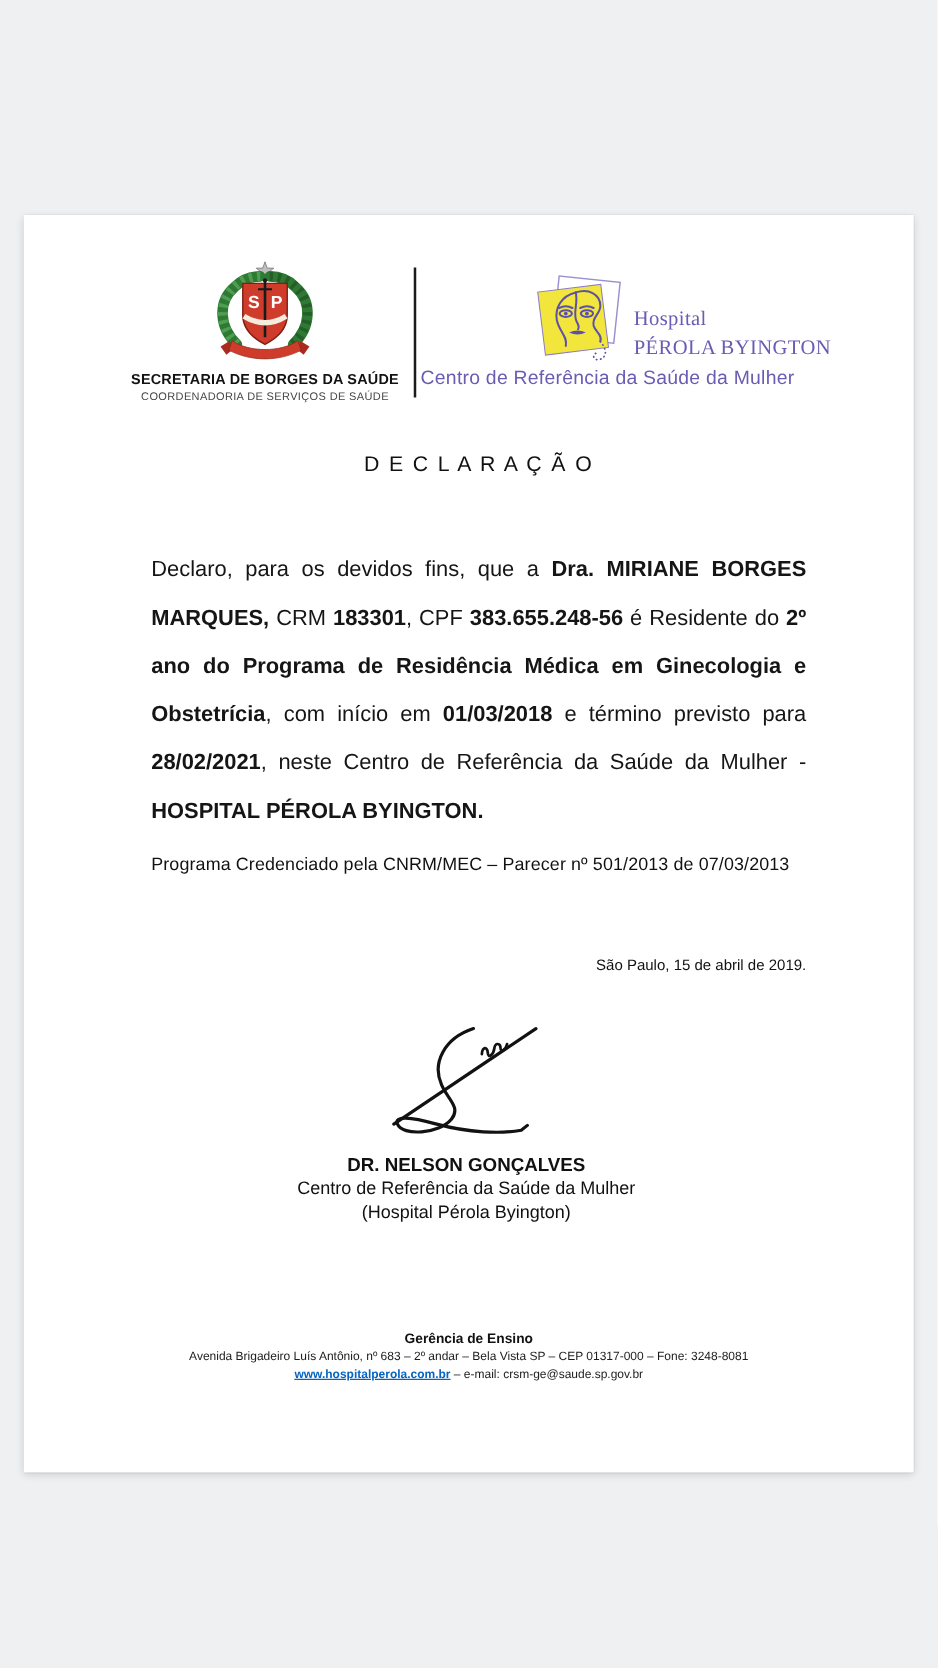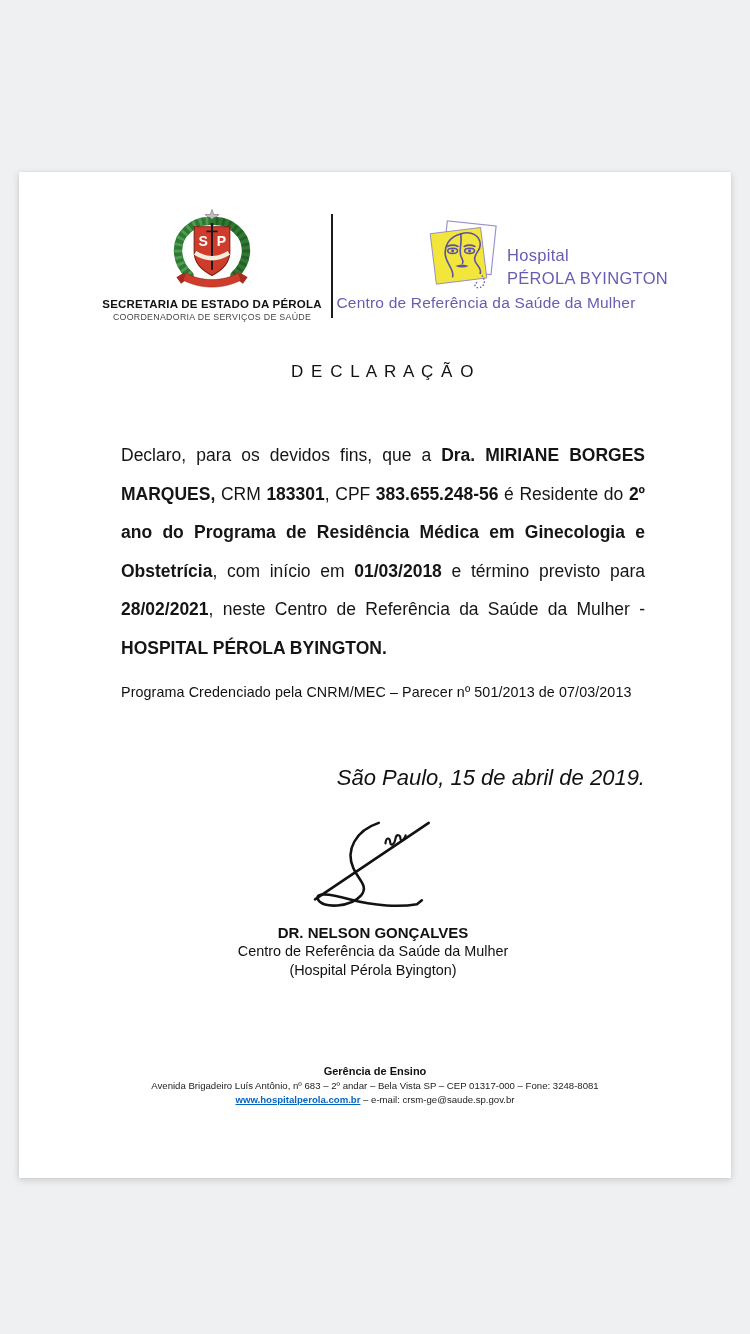--- a/index.html
+++ b/index.html
@@ -20,28 +20,28 @@
     box-shadow:0 2px 7px rgba(0,0,0,.16), 0 0 1px rgba(0,0,0,.12);
   }
   .abs{position:absolute;}
   
   .hdr-left{left:32px; top:36px; width:322px; text-align:center;}
   .arms-svg{display:block; margin:0 auto; width:104px; height:88px;}
   .sec-l1{font-size:11.5px; font-weight:bold; letter-spacing:.2px; margin-top:2px; color:#121212;}
   .sec-l2{font-size:8.8px; color:#454545; letter-spacing:.3px; margin-top:2px;}
   .hdr-divider{left:312px; top:42px; width:2px; height:104px; background:#1b1b1b;}
   .hosp-logo{left:406px; top:46px; width:82px; height:80px;}
-  .hosp-name{left:488px; top:72px; width:190px; color:var(--purple); font-size:16.5px; line-height:22.5px; letter-spacing:.3px;}
+  .hosp-name{left:488px; top:72px; width:190px; color:var(--purple); font-size:16.5px; line-height:22.5px; letter-spacing:.3px;font-family:Liberation Serif, serif;}
   .hosp-caption{left:312px; top:122px; width:310px; text-align:center; color:var(--purple); font-size:15.5px; letter-spacing:.2px;}
   
   .doc-title{left:102px; top:190px; width:524px; text-align:center; font-weight:normal; font-size:17px; letter-spacing:1.5px;}
   .doc-body{left:102px; top:264px; width:524px; font-size:17.5px; line-height:38.6px; text-align:justify; color:#151515;}
   .doc-body b{font-weight:bold;}
   .accred{left:102px; top:512px; width:534px; font-weight:normal; font-size:14.3px; white-space:nowrap; letter-spacing:.1px;}
-  .dateline{left:102px; top:593px; width:524px; text-align:right; font-size:22px;font-style:italic;}
+  .dateline{left:102px; top:593px; width:524px; text-align:right; font-size:12px;}
   
   .sig-svg{left:278px; top:645px; width:140px; height:98px;}
   .signblock{left:92px; top:751px; width:524px; text-align:center; line-height:19.2px;}
   .signblock .nm{font-weight:bold; font-size:15px;}
   .signblock .rl{font-size:14.4px;}
   
   .footer{left:56px; top:893px; width:600px; text-align:center; line-height:13.4px;}
   .footer .dept{font-weight:bold; font-size:11px;}
   .footer .addr{font-size:9.6px; color:#1c1c1c; margin-top:1px;}
   .footer .contact{font-size:9.6px; color:#1c1c1c;}
@@ -71,21 +71,21 @@
 
         <circle cx="54" cy="17.5" r="1.8" fill="#1a1a1a"></circle>
         <line x1="54" y1="17" x2="54" y2="66" stroke="#1a1a1a" stroke-width="2.2"></line>
         <line x1="48" y1="25" x2="60" y2="25" stroke="#1a1a1a" stroke-width="1.8"></line>
 
         <text x="44.5" y="41" font-family="Liberation Sans, sans-serif" font-size="15" font-weight="bold" fill="#ffffff" text-anchor="middle">S</text>
         <text x="64" y="41" font-family="Liberation Sans, sans-serif" font-size="15" font-weight="bold" fill="#ffffff" text-anchor="middle">P</text>
 
         <path d="M 36,48 C 48,55.5 60,55.5 72,48" fill="none" stroke="#f4ecdc" stroke-width="4.6"></path>
       </svg>
-      <div class="sec-l1">SECRETARIA DE ESTADO DA PÉROLA</div>
+      <div class="sec-l1">SECRETARIA DE BORGES DA SAÚDE</div>
       <div class="sec-l2">COORDENADORIA DE SERVIÇOS DE SAÚDE</div>
     </div>
 
     <div class="abs hdr-divider"></div>
 
     <svg class="abs hosp-logo" viewBox="0 0 92 82">
       <g transform="rotate(6 50 30)">
         <rect x="22" y="2" width="55" height="55" fill="none" stroke="#9b8fd0" stroke-width="1.3"></rect>
       </g>
       <g transform="rotate(-7 38 38)">

